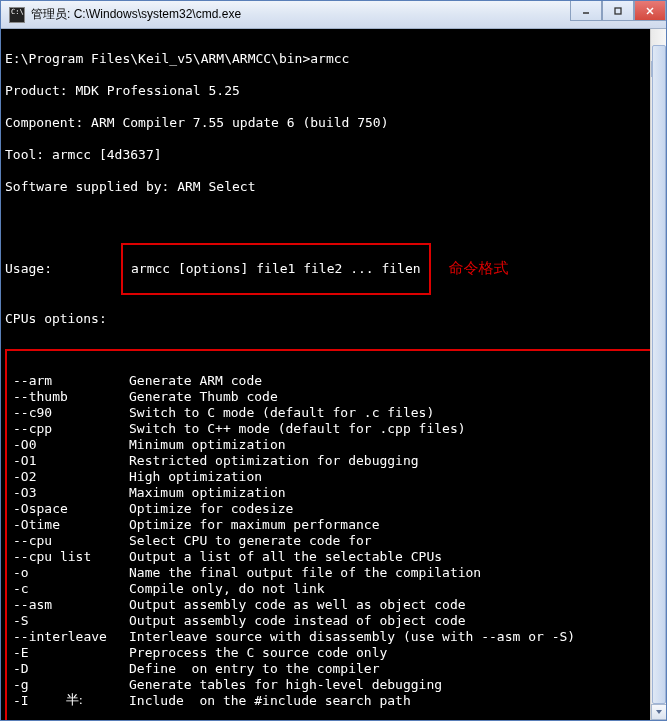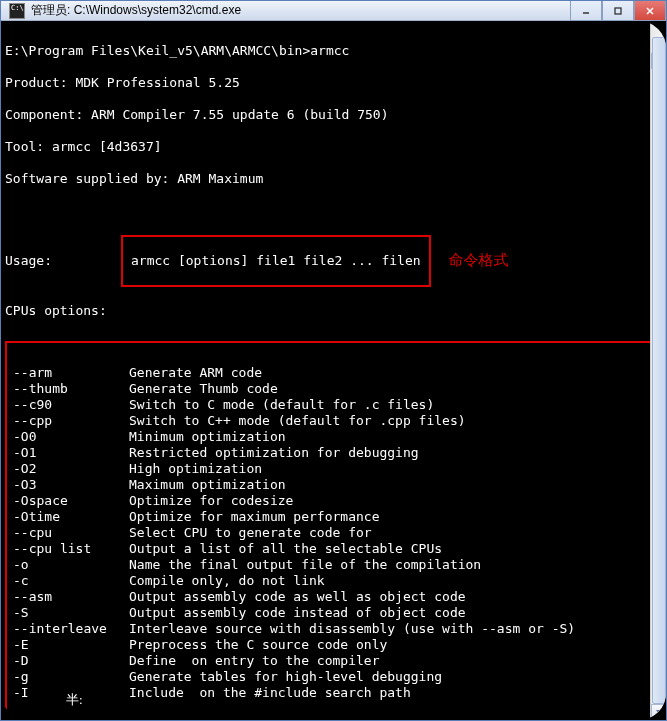--- a/index.html
+++ b/index.html
@@ -13,21 +13,21 @@
   }
   .window {
     width: 667px;
     height: 721px;
     background: #000;
     border: 1px solid #5a7fb8;
     display: flex;
     flex-direction: column;
   }
   .titlebar {
-    height: 20px;
+    height: 28px;
     background: linear-gradient(to bottom, #f0f4fa 0%, #dde6f3 50%, #cfdaed 100%);
     display: flex;
     align-items: center;
     border-bottom: 1px solid #a0b0c8;
   }
   .app-icon {
     width: 16px;
     height: 16px;
     margin: 0 6px 0 8px;
     background: #222;
@@ -73,21 +73,20 @@
     flex:1;
     background:#000;
     color:#fff;
     padding: 6px 4px 4px 4px;
     white-space: pre;
     line-height: 16px;
     font-size: 13px;
     letter-spacing: 0px;
     overflow:hidden;
     position:relative;
-    border-radius:27px;
   }
   .flag { display:inline-block; width: 116px; }
   .redbox-usage {
     display:inline-block;
     border: 2px solid #d00;
     padding: 16px 8px;
     margin-left: 0px;
   }
   .redlabel {
     color:#d00;
@@ -158,21 +157,21 @@
           </svg>
       </div>
     </div>
   </div>
 
   <div class="terminal">
 <div>E:\Program Files\Keil_v5\ARM\ARMCC\bin&gt;armcc</div>
 <div>Product: MDK Professional 5.25</div>
 <div>Component: ARM Compiler 7.55 update 6 (build 750)</div>
 <div>Tool: armcc [4d3637]</div>
-<div>Software supplied by: ARM Maximum</div>
+<div>Software supplied by: ARM Select</div>
 <div> </div>
 <div><span class="flag">Usage:</span><span class="redbox-usage"><span>armcc [options] file1 file2 ... filen</span></span><span class="redlabel">命令格式</span></div>
 <div>CPUs options:</div>
 <div class="opts-box" id="opts-box"><div><span class="flag">--arm</span><span>Generate ARM code</span></div><div><span class="flag">--thumb</span><span>Generate Thumb code</span></div><div><span class="flag">--c90</span><span>Switch to C mode (default for .c files)</span></div><div><span class="flag">--cpp</span><span>Switch to C++ mode (default for .cpp files)</span></div><div><span class="flag">-O0</span><span>Minimum optimization</span></div><div><span class="flag">-O1</span><span>Restricted optimization for debugging</span></div><div><span class="flag">-O2</span><span>High optimization</span></div><div><span class="flag">-O3</span><span>Maximum optimization</span></div><div><span class="flag">-Ospace</span><span>Optimize for codesize</span></div><div><span class="flag">-Otime</span><span>Optimize for maximum performance</span></div><div><span class="flag">--cpu <cpu></cpu></span><span>Select CPU to generate code for</span></div><div><span class="flag">--cpu list</span><span>Output a list of all the selectable CPUs</span></div><div><span class="flag">-o <file></file></span><span>Name the final output file of the compilation</span></div><div><span class="flag">-c</span><span>Compile only, do not link</span></div><div><span class="flag">--asm</span><span>Output assembly code as well as object code</span></div><div><span class="flag">-S</span><span>Output assembly code instead of object code</span></div><div><span class="flag">--interleave</span><span>Interleave source with disassembly (use with --asm or -S)</span></div><div><span class="flag">-E</span><span>Preprocess the C source code only</span></div><div><span class="flag">-D<symbol></symbol></span><span>Define <symbol> on entry to the compiler</symbol></span></div><div><span class="flag">-g</span><span>Generate tables for high-level debugging</span></div><div><span class="flag">-I<directory></directory></span><span>Include <directory> on the #include search path</directory></span></div></div>
 
 
     <div class="ime">半:</div>
 
     <div class="scrollbar">
       <div class="sb-btn">

